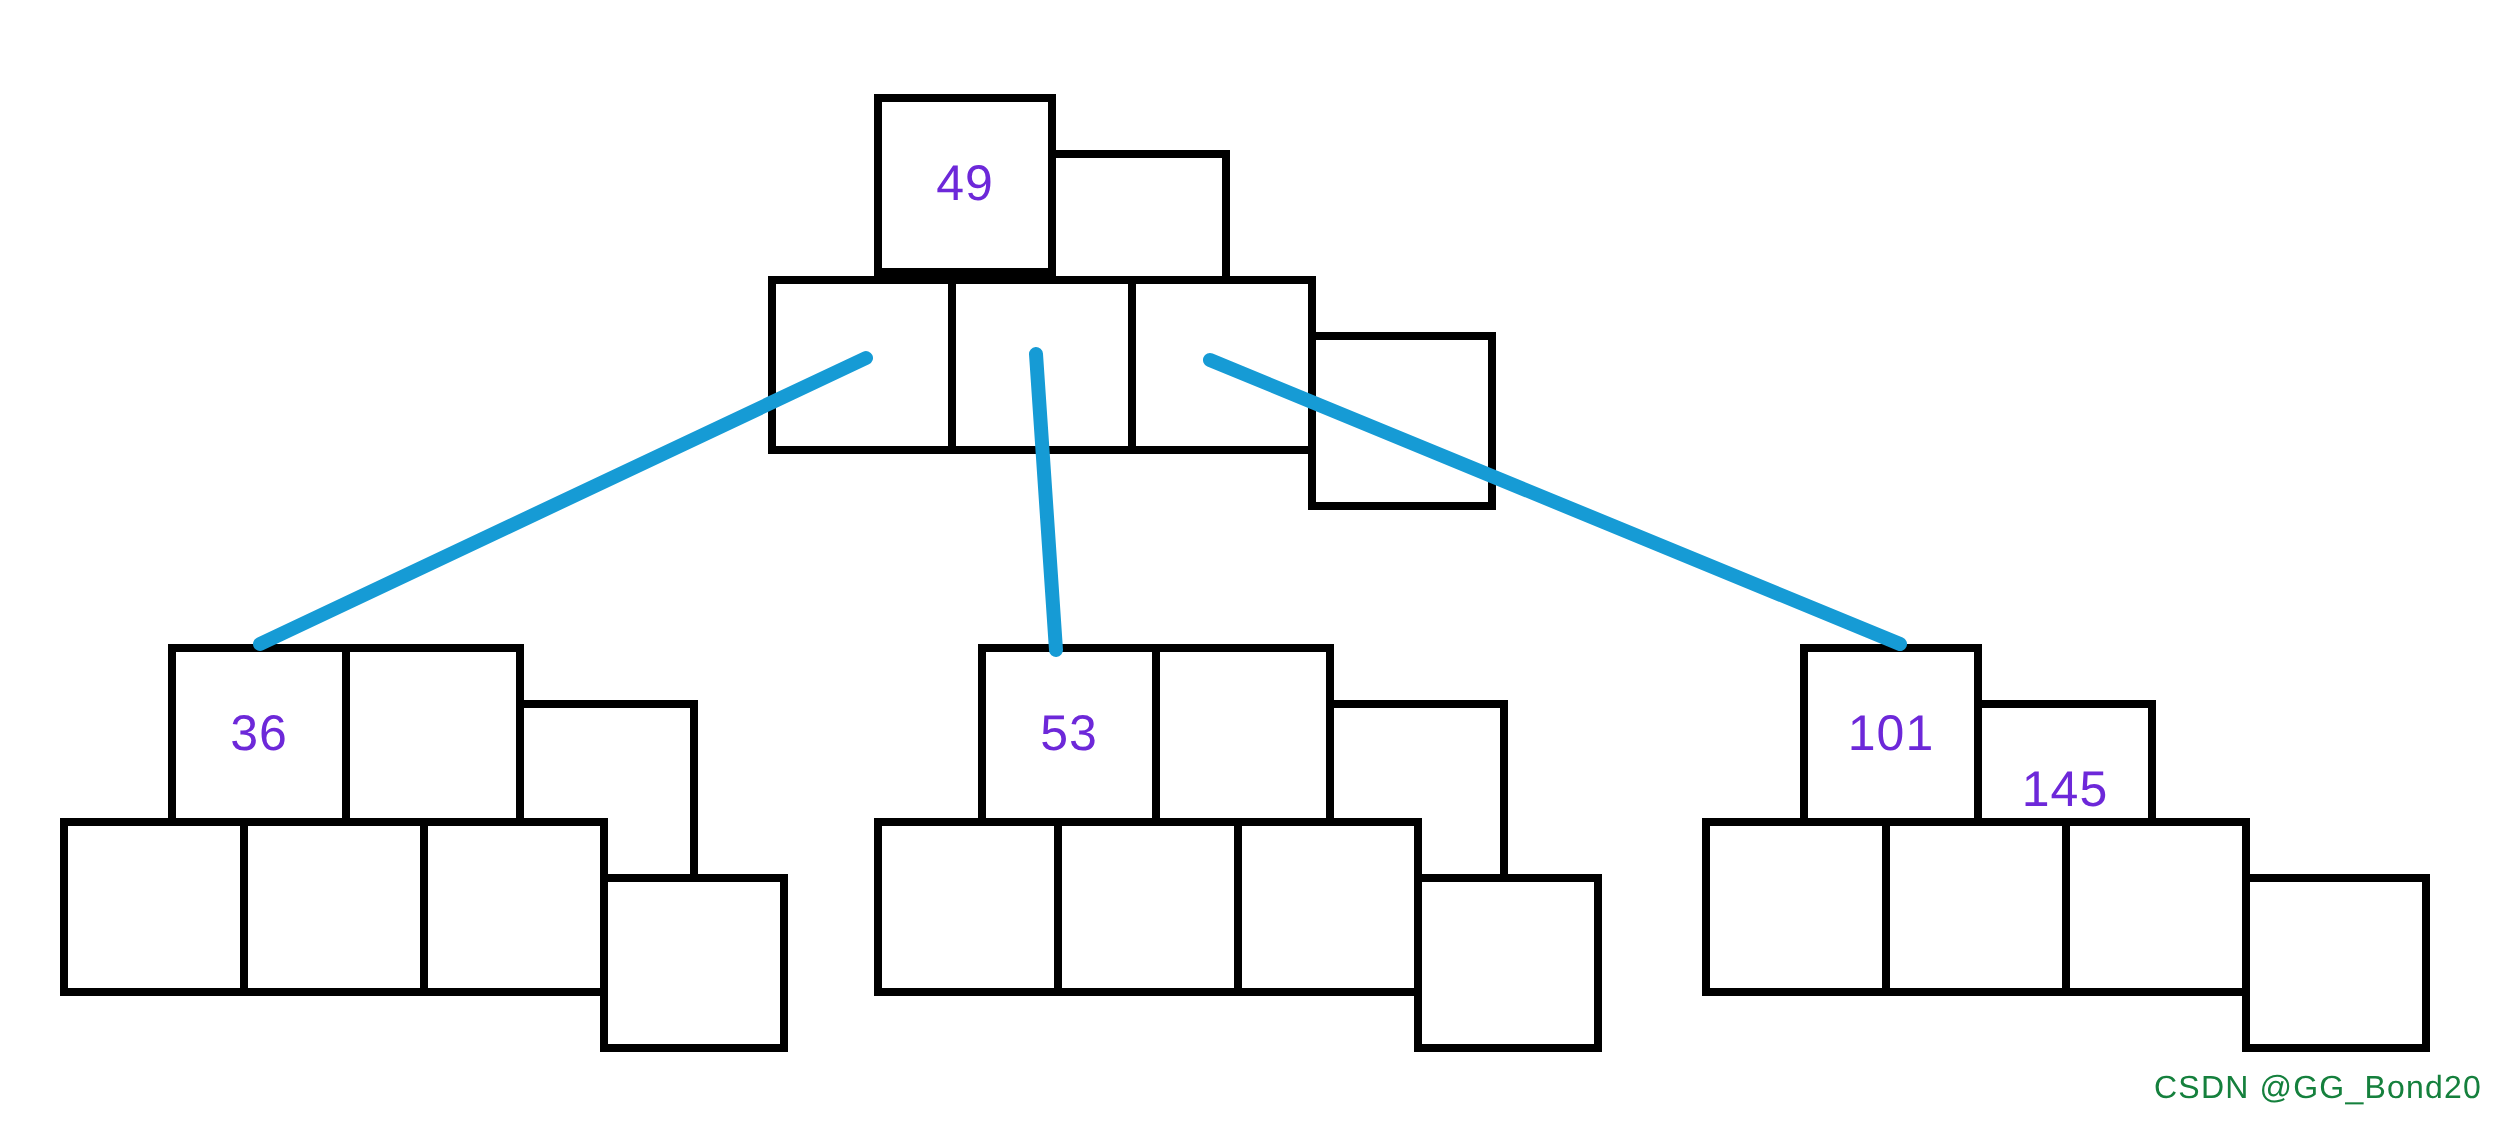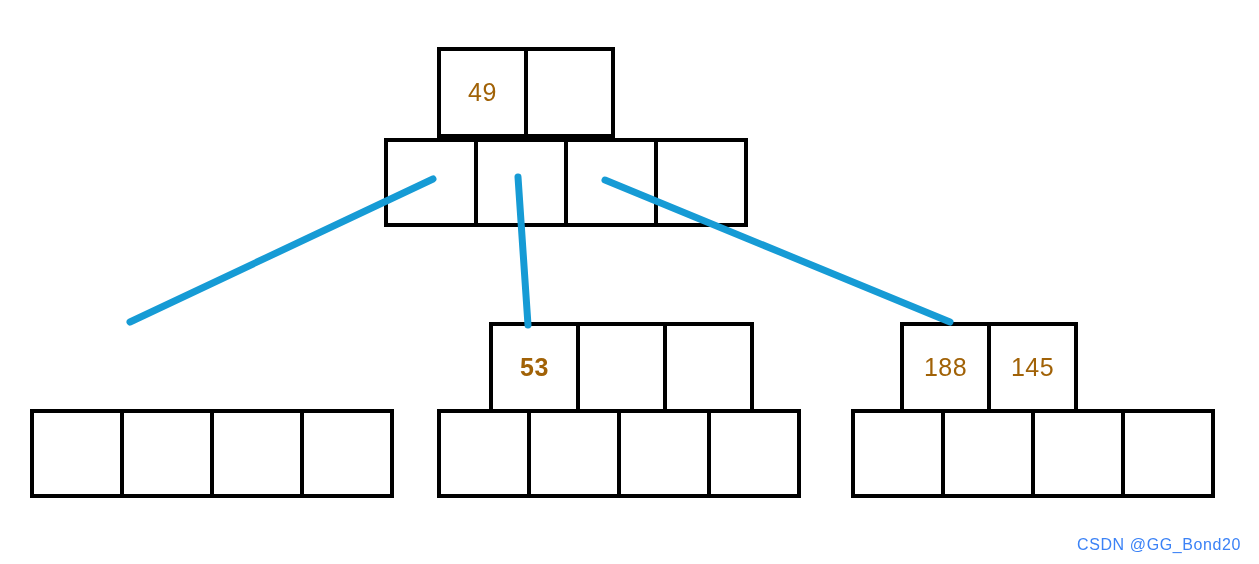--- a/index.html
+++ b/index.html
@@ -35,42 +35,43 @@
     z-index: 2;
   }
   .cell {
     box-sizing: border-box;
     border: 4px solid #000000;
     background: #ffffff;
     display: flex;
     align-items: center;
     justify-content: center;
     margin-right: -4px;
-    color: #a16207;
+    color: #6d28d9;
     font-size: 25px;
     line-height: 1;
     letter-spacing: 0.5px;
   }
   .cell:last-child {
     margin-right: 0;
+    margin-top: 28px;
   }
   .key-row .cell {
     width: 91px;
     height: 91px;
   }
   .ptr-row .cell {
     width: 94px;
     height: 89px;
   }
   
   .watermark {
     position: absolute;
     right: 18px;
     bottom: 10px;
-    color: #3b82f6;
+    color: #15803d;
     font-size: 16px;
     letter-spacing: 0.6px;
     z-index: 4;
     user-select: none;
   }
 </style>
 </head>
 <body>
 
 <div id="canvas">
@@ -86,43 +87,48 @@
     <div class="cell"></div>
   </div>
 
   <div class="node-row ptr-row" style="left:384px; top:138px;">
     <div class="cell"></div>
     <div class="cell"></div>
     <div class="cell"></div>
     <div class="cell"></div>
   </div>
 
+  <div class="node-row key-row" style="left:84px; top:322px;">
+    <div class="cell">36</div>
+    <div class="cell"></div>
+    <div class="cell"></div>
+  </div>
 
   <div class="node-row ptr-row" style="left:30px; top:409px;">
     <div class="cell"></div>
     <div class="cell"></div>
     <div class="cell"></div>
     <div class="cell"></div>
   </div>
 
-  <div class="node-row key-row" style="left:489px; top:322px;font-weight:bold;">
+  <div class="node-row key-row" style="left:489px; top:322px;">
     <div class="cell">53</div>
     <div class="cell"></div>
     <div class="cell"></div>
   </div>
 
   <div class="node-row ptr-row" style="left:437px; top:409px;">
     <div class="cell"></div>
     <div class="cell"></div>
     <div class="cell"></div>
     <div class="cell"></div>
   </div>
 
   <div class="node-row key-row" style="left:900px; top:322px;">
-    <div class="cell">188</div>
+    <div class="cell">101</div>
     <div class="cell">145</div>
   </div>
 
   <div class="node-row ptr-row" style="left:851px; top:409px;">
     <div class="cell"></div>
     <div class="cell"></div>
     <div class="cell"></div>
     <div class="cell"></div>
   </div>
 

